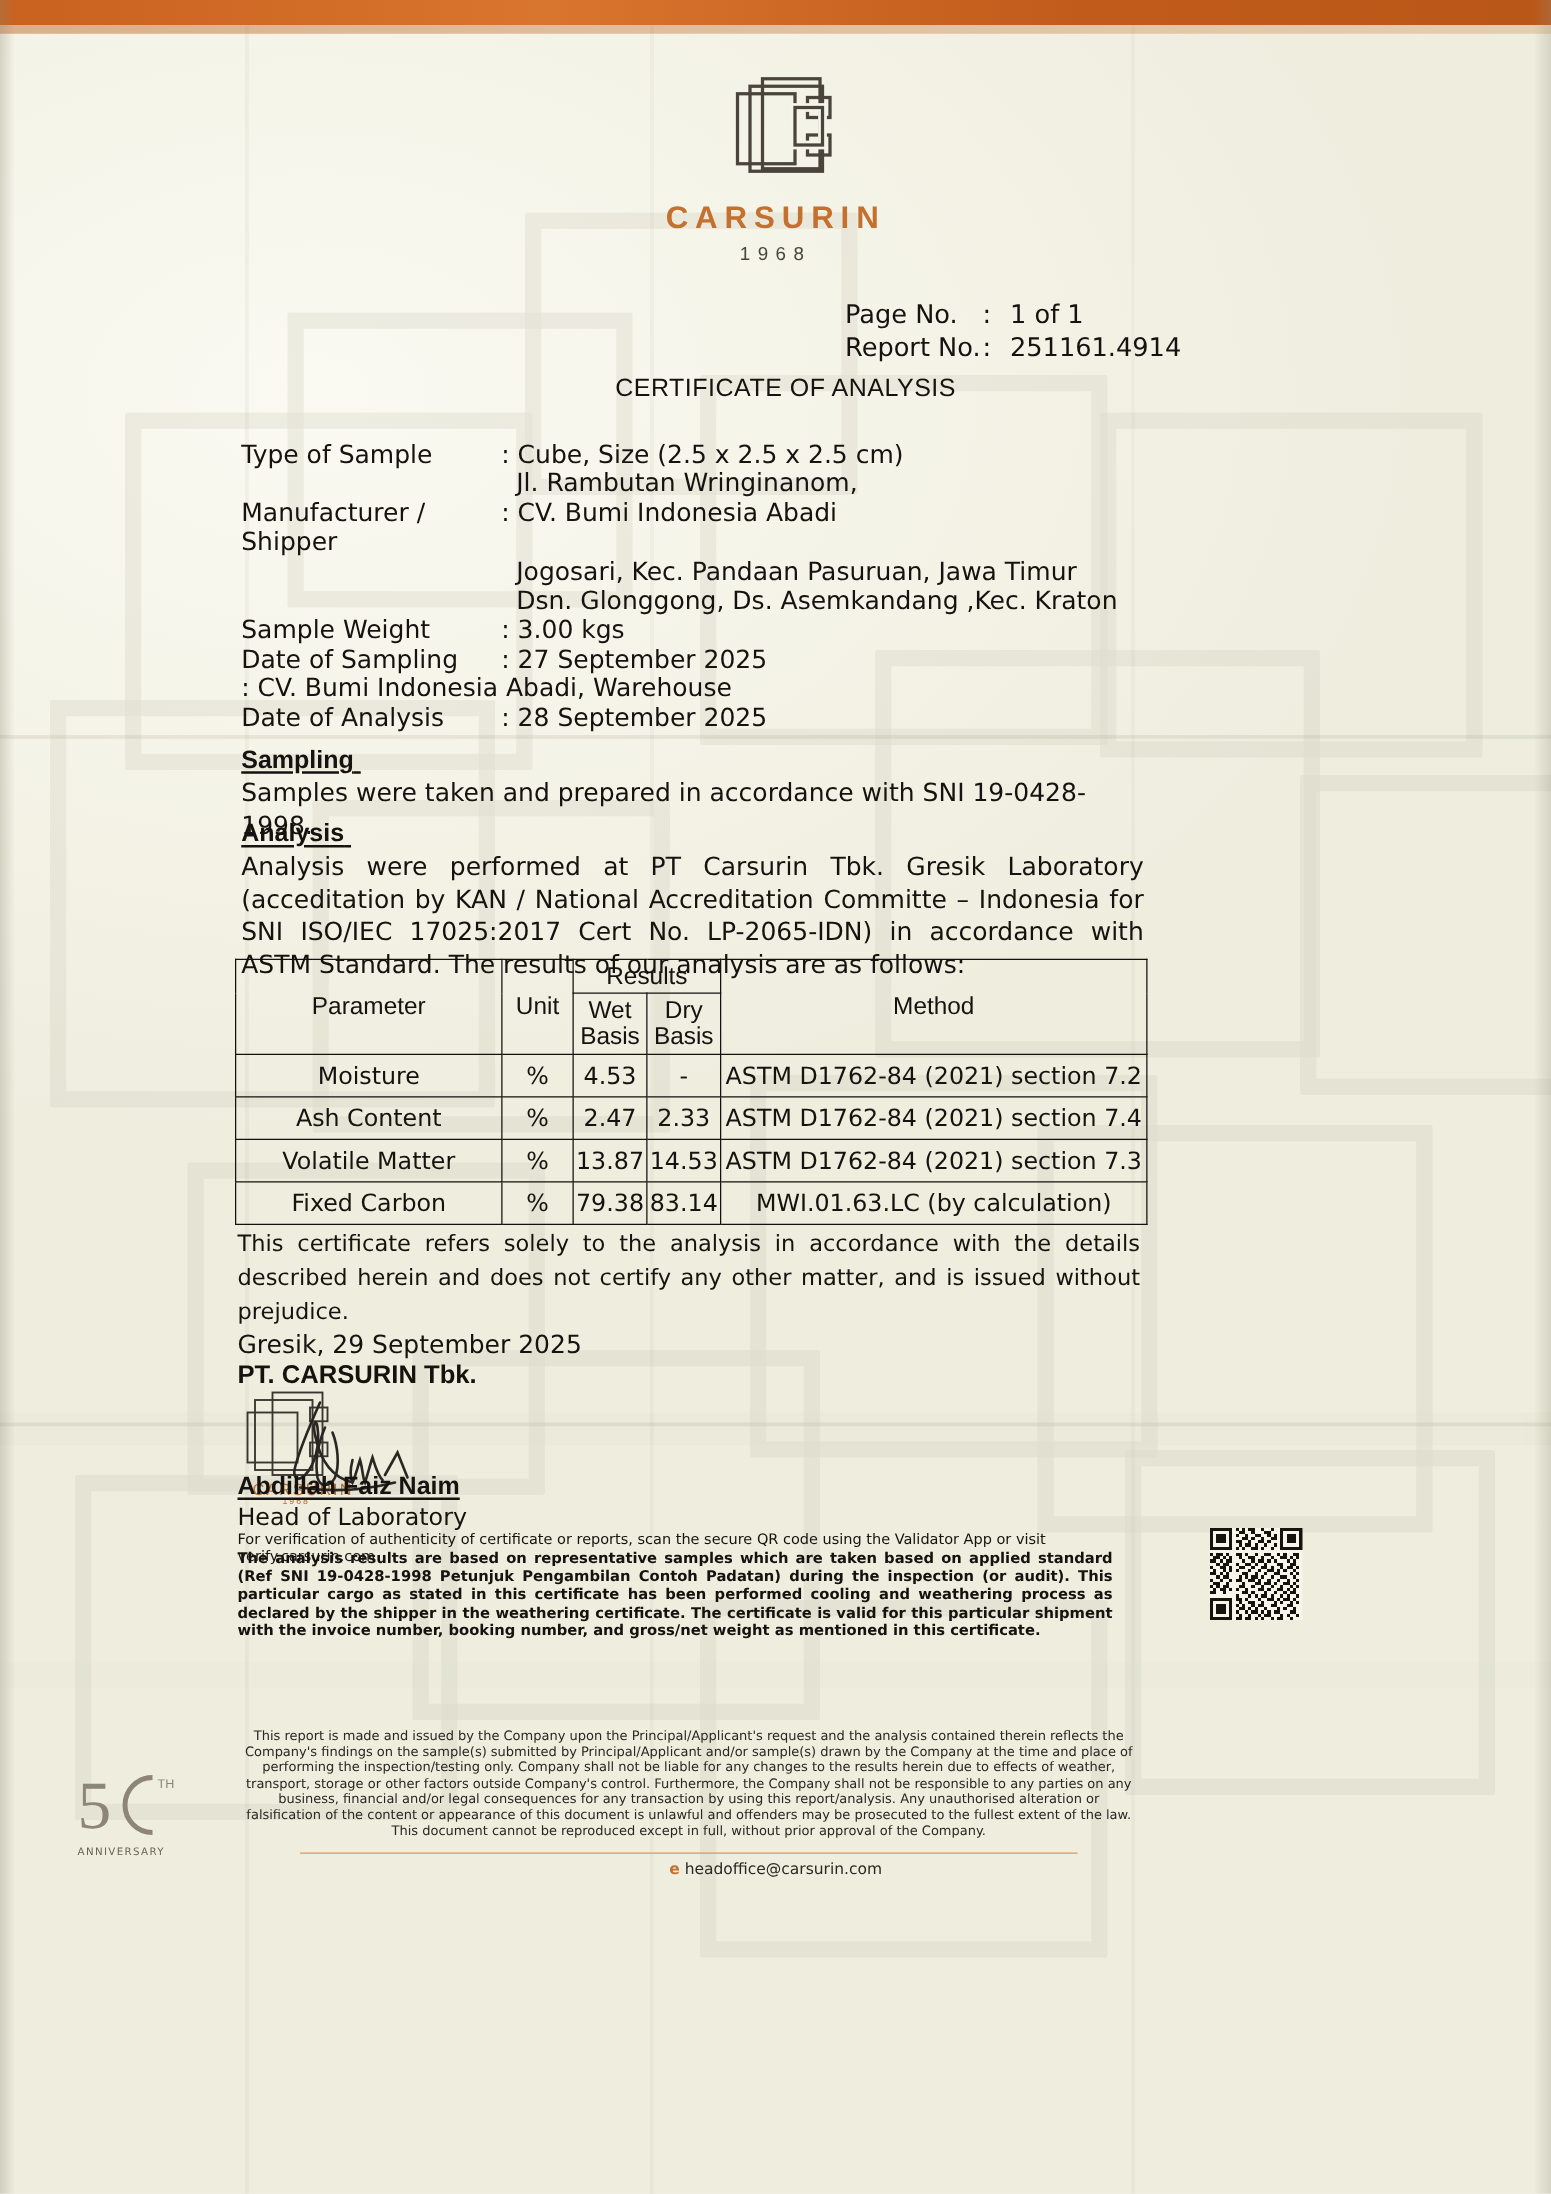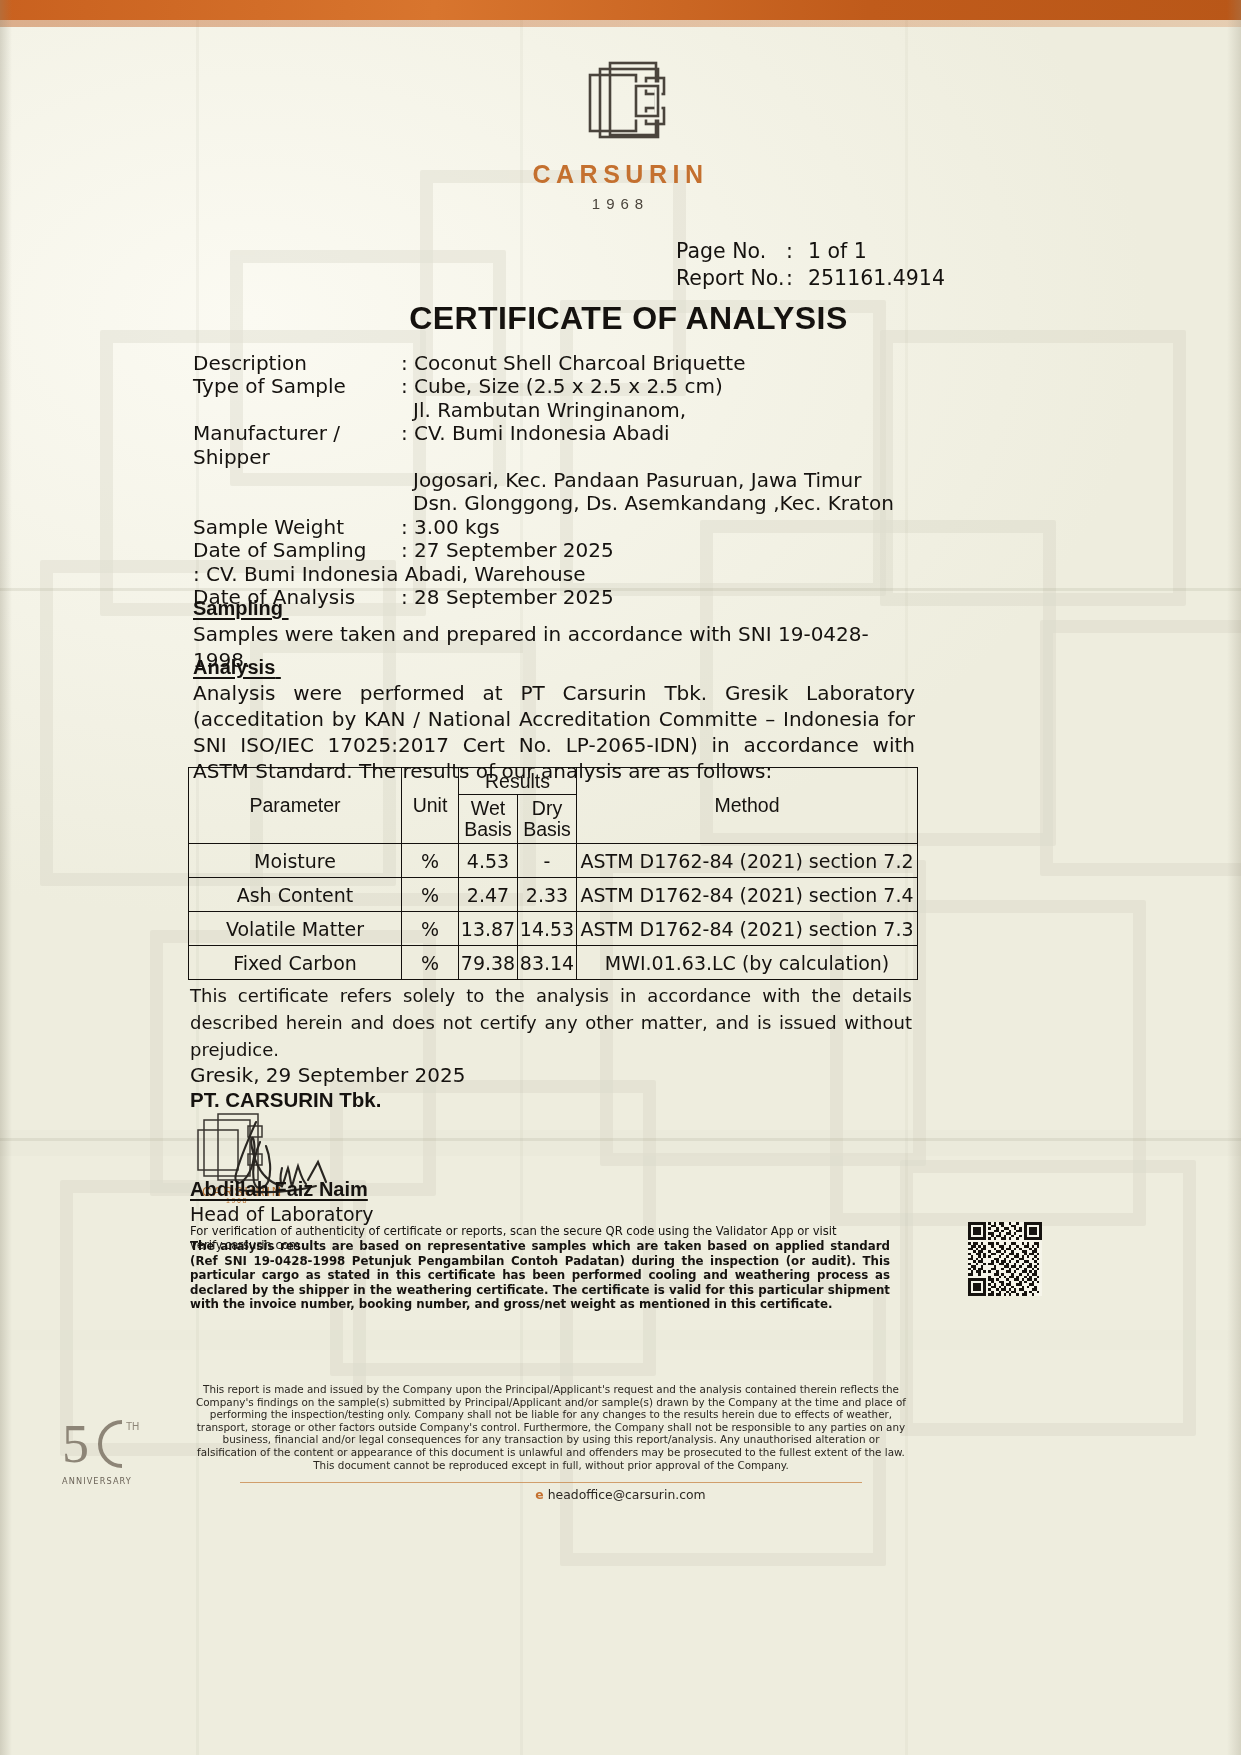--- a/index.html
+++ b/index.html
@@ -55,21 +55,21 @@
   }
 
   
   #meta{ position:absolute; left:640px; top:238px; font-size:20.5px; line-height:27px;margin-left:36px; }
   #meta .row{ display:flex; white-space:pre; }
   #meta .k{ width:110px; }
   #meta .s{ width:22px; }
 
   #doctitle{
     position:absolute; left:0; right:0; top:300px; text-align:center;
-    font-size:32px; font-weight:bold; letter-spacing:.4px;
+    font-size:20px; font-weight:normal; letter-spacing:.4px;
     font-family:"Liberation Sans", sans-serif;
     padding-left:16px;
   }
 
   
   #desc{ position:absolute; left:193px; top:352px; font-size:20px; line-height:23.4px; }
   #desc .row{ display:flex; }
   #desc .k{ width:208px; flex:none; }
   #desc .v{ white-space:pre; }
   #desc .cont{ padding-left:208px; }
@@ -191,24 +191,20 @@
     <div class="row">
       <span class="k">Report No.</span>
       <span class="s">:</span>
       <span>251161.4914</span>
     </div>
   </div>
 
   <div id="doctitle">CERTIFICATE OF ANALYSIS</div>
 
   <div id="desc">
-      <div class="row">
-        <span class="k">Description</span>
-        <span class="v">: Coconut Shell Charcoal Briquette</span>
-      </div>
       <div class="row">
         <span class="k">Type of Sample</span>
         <span class="v">: Cube, Size (2.5 x 2.5 x 2.5 cm)</span>
       </div>
       <div class="row cont">
         <span class="v">Jl. Rambutan Wringinanom,</span>
       </div>
       <div class="row">
         <span class="k">Manufacturer / Shipper</span>
         <span class="v">: CV. Bumi Indonesia Abadi</span>

